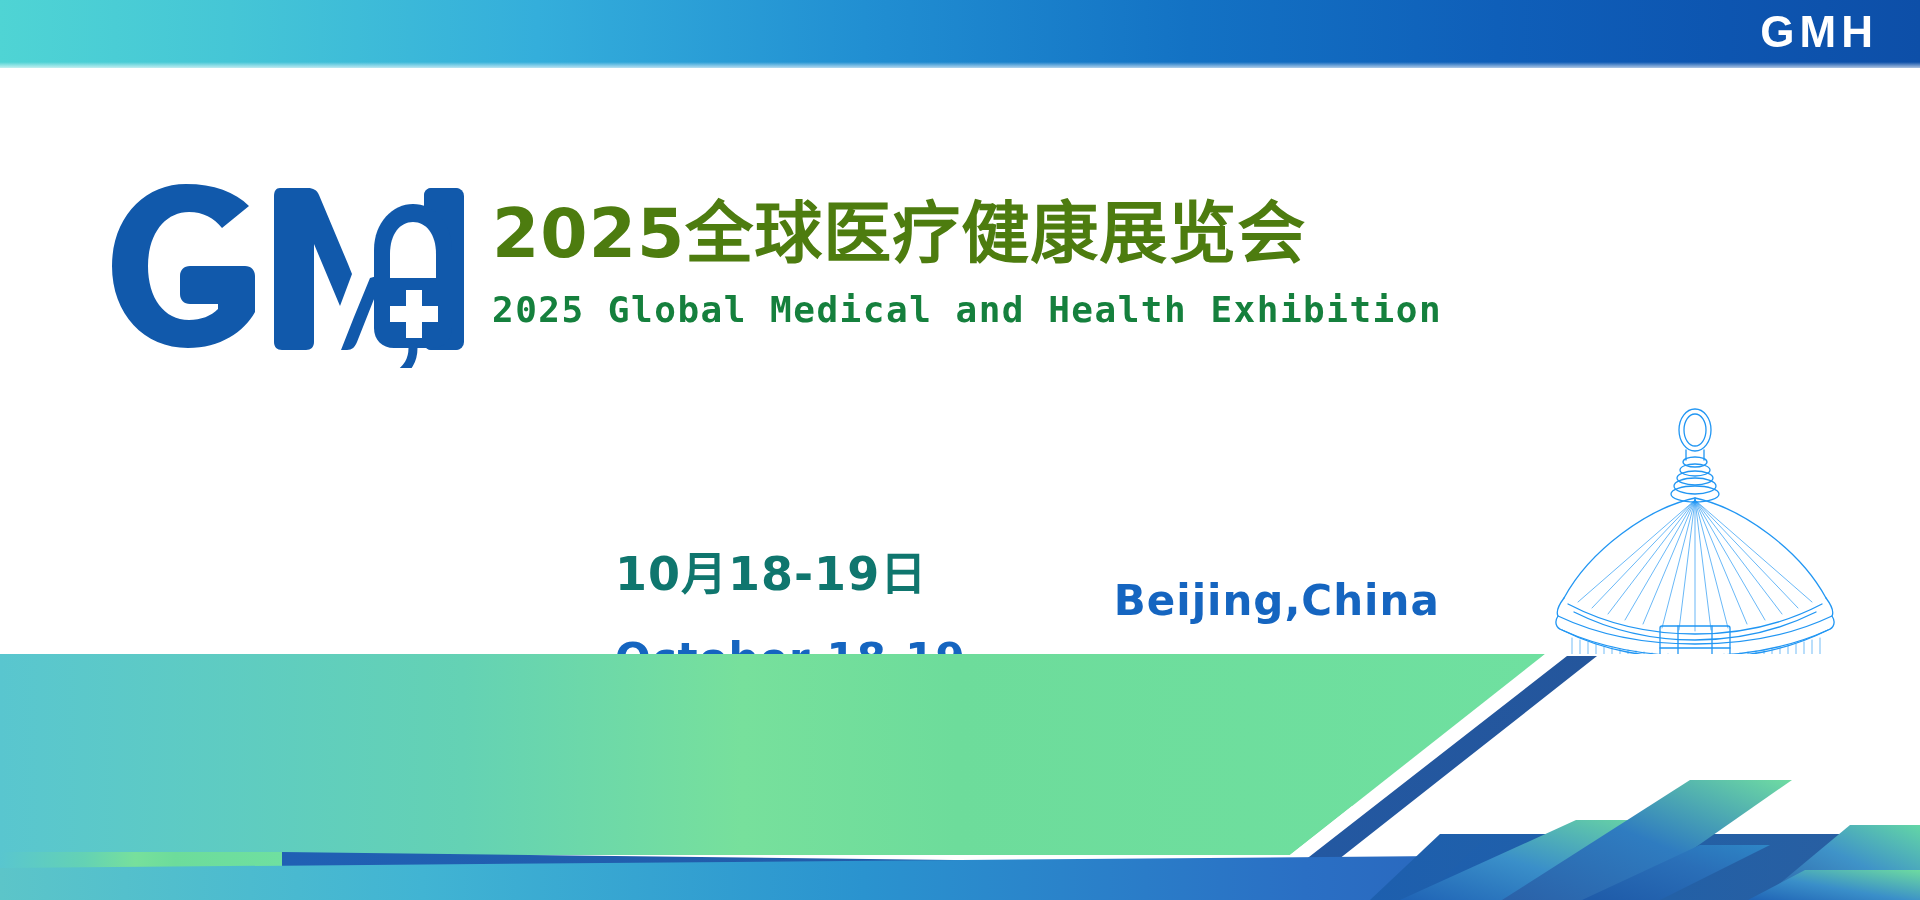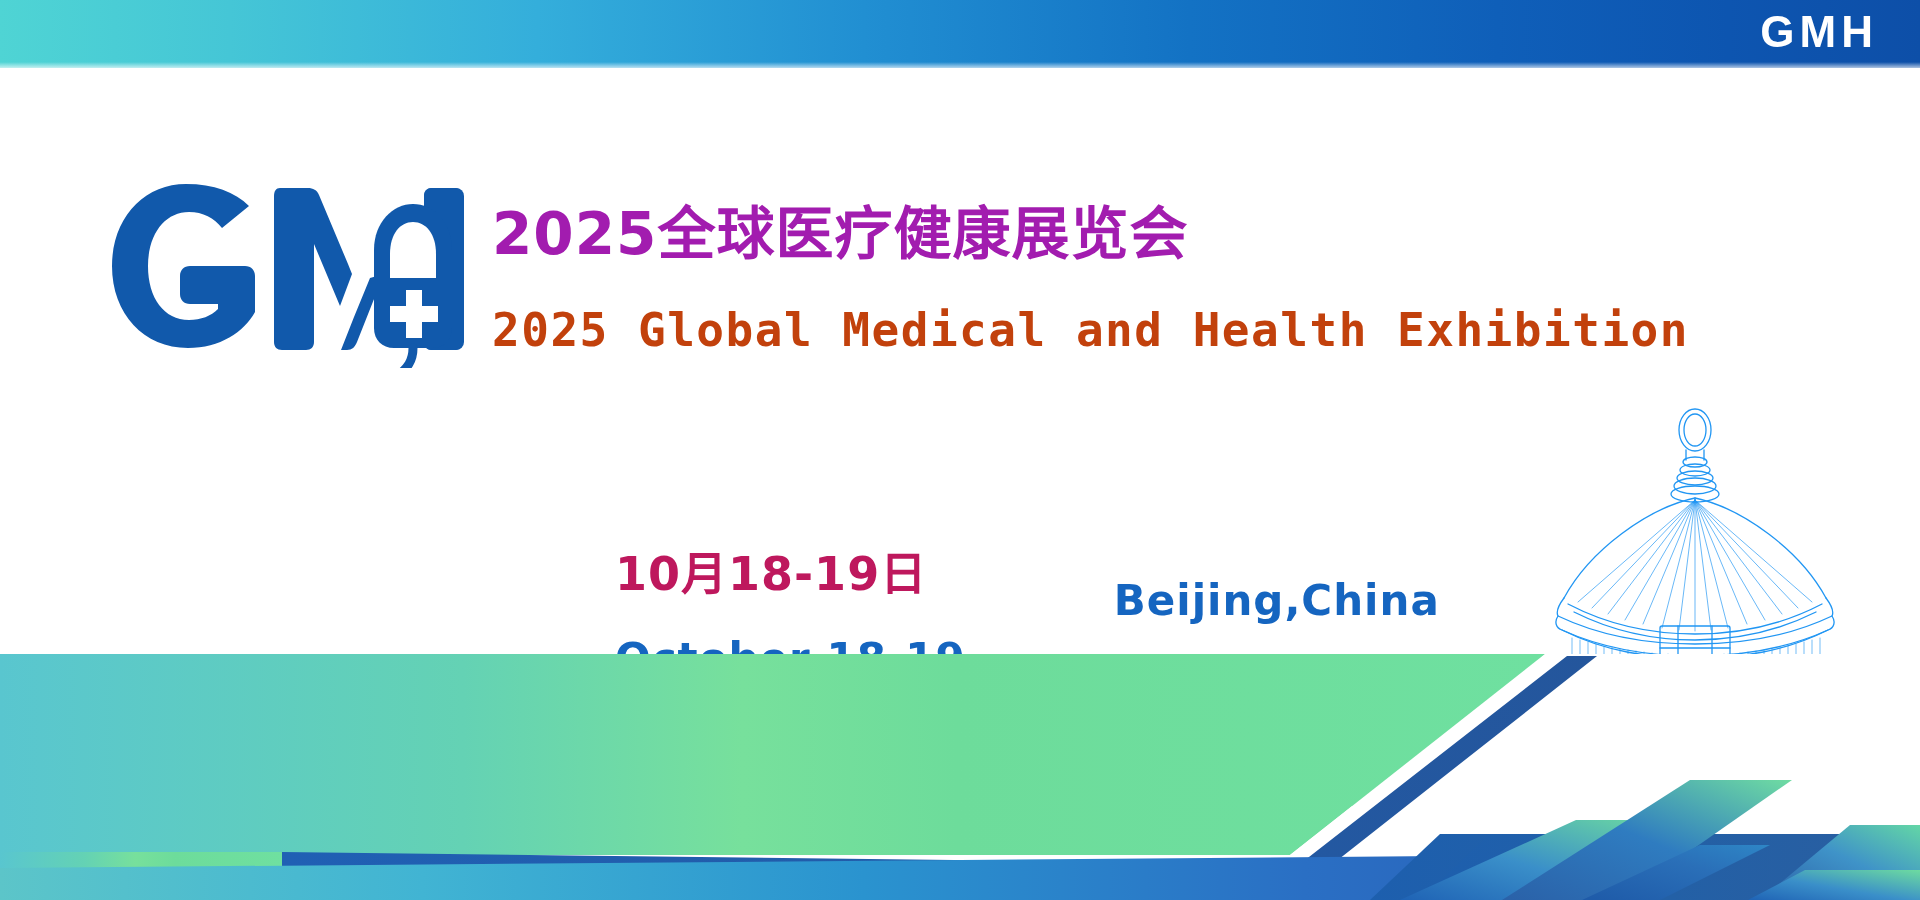--- a/index.html
+++ b/index.html
@@ -70,51 +70,51 @@
   .gmh-mark svg { display: block; }
 
   
   .title-block {
     position: absolute;
     left: 492px;
     top: 186px;
     width: 1000px;
   }
   .title-cn {
-    color: #a21caf;
-    font-size: 58px;
+    color: #4d7c0f;
+    font-size: 68px;
     line-height: 96px;
     font-weight: bold;
     letter-spacing: 1px;
     white-space: nowrap;
     font-family: "DejaVu Sans", "Liberation Sans", sans-serif;
   }
   .title-en {
-    color: #c2410c;
-    font-size: 46px;
+    color: #15803d;
+    font-size: 36px;
     line-height: 56px;
     font-weight: bold;
     letter-spacing: 1.5px;
     white-space: nowrap;
-    margin-top: 20px;
+    margin-top: 0;
     font-family: "DejaVu Sans Mono", "Liberation Mono", monospace;
   }
 
   
   .meta-row {
     position: absolute;
     left: 615px;
     top: 545px;
     display: flex;
     align-items: flex-start;
   }
   .meta-col { text-align: left; }
   .meta-col.venue { margin-left: 148px; }
   .meta-cn {
-    color: #be185d;
+    color: #0f766e;
     font-size: 46px;
     line-height: 58px;
     font-weight: bold;
     letter-spacing: 1px;
     white-space: nowrap;
     font-family: "DejaVu Sans", "Liberation Sans", sans-serif;
   }
   .meta-en {
     color: #1565c0;
     font-size: 42px;

